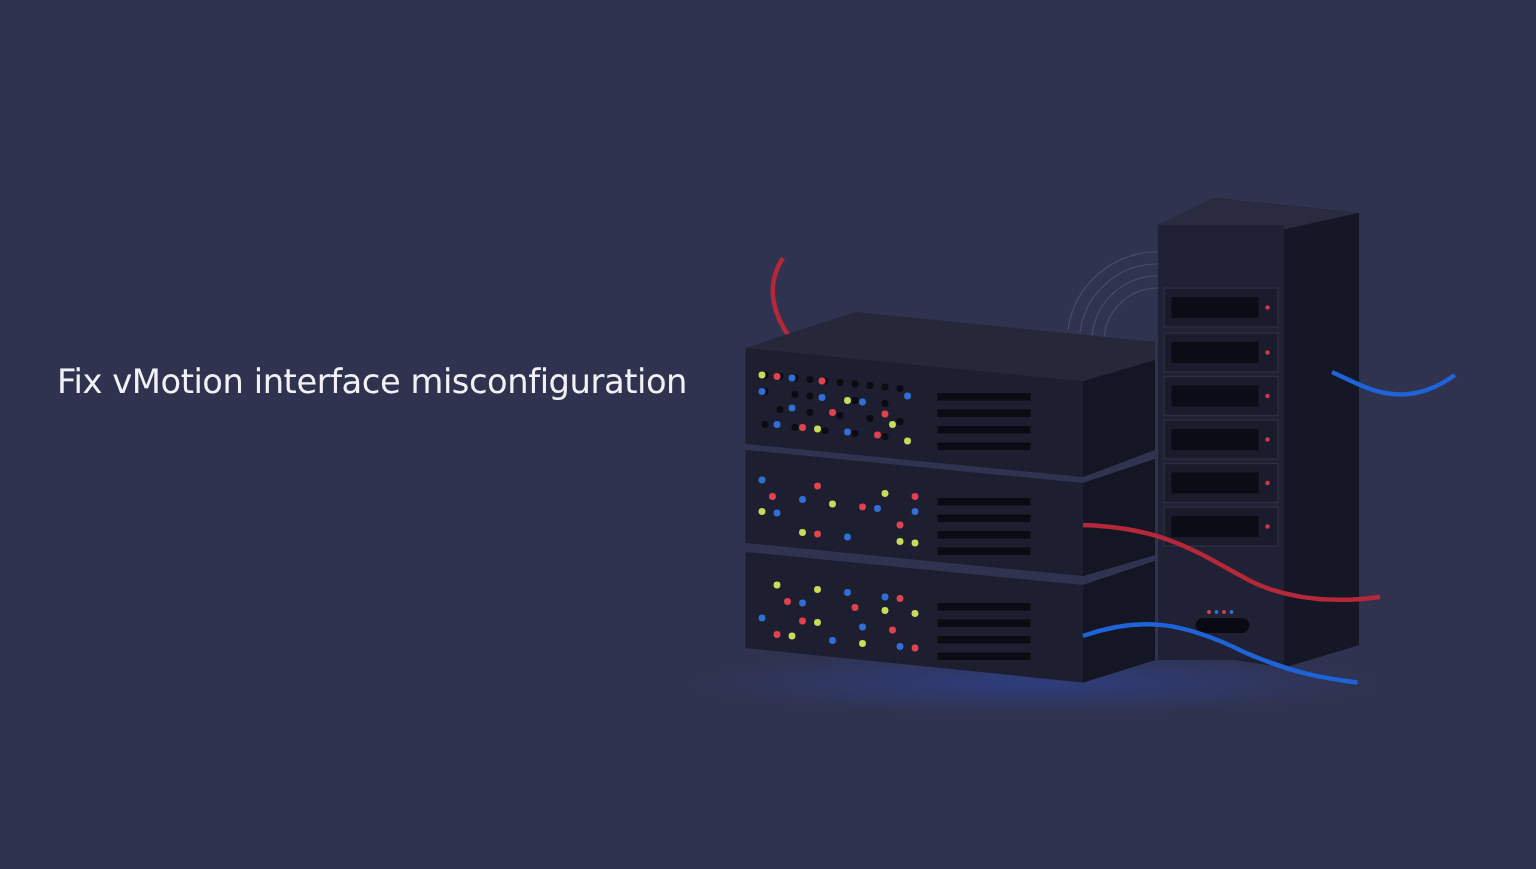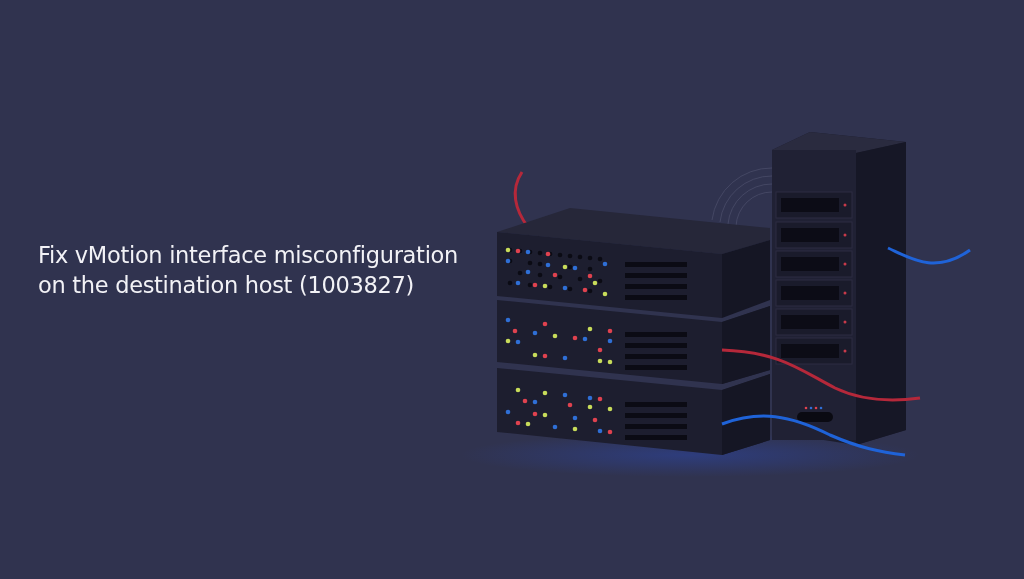--- a/index.html
+++ b/index.html
@@ -6,21 +6,20 @@
   body{width:1024px;height:579px;background:#30334f;overflow:hidden;position:relative;font-family:"DejaVu Sans","Liberation Sans",sans-serif;}
   .title{position:absolute;left:38px;top:240px;color:#f2f2f6;font-size:22.5px;line-height:30px;letter-spacing:-0.3px;font-weight:400;}
   .title div{white-space:nowrap;}
   svg.art{position:absolute;left:0;top:0;}
 </style>
 </head>
 <body>
 
 <div class="title">
   <div>Fix vMotion interface misconfiguration</div>
-  <div>on the destination host (1003827)</div>
 </div>
 
 <svg class="art" width="1024" height="579" viewBox="0 0 1024 579">
   <defs>
     <radialGradient id="glow" cx="50%" cy="50%" r="50%">
       <stop offset="0%" stop-color="#2a4fd0" stop-opacity="0.35"></stop>
       <stop offset="100%" stop-color="#2a4fd0" stop-opacity="0"></stop>
     </radialGradient>
   </defs>
 

